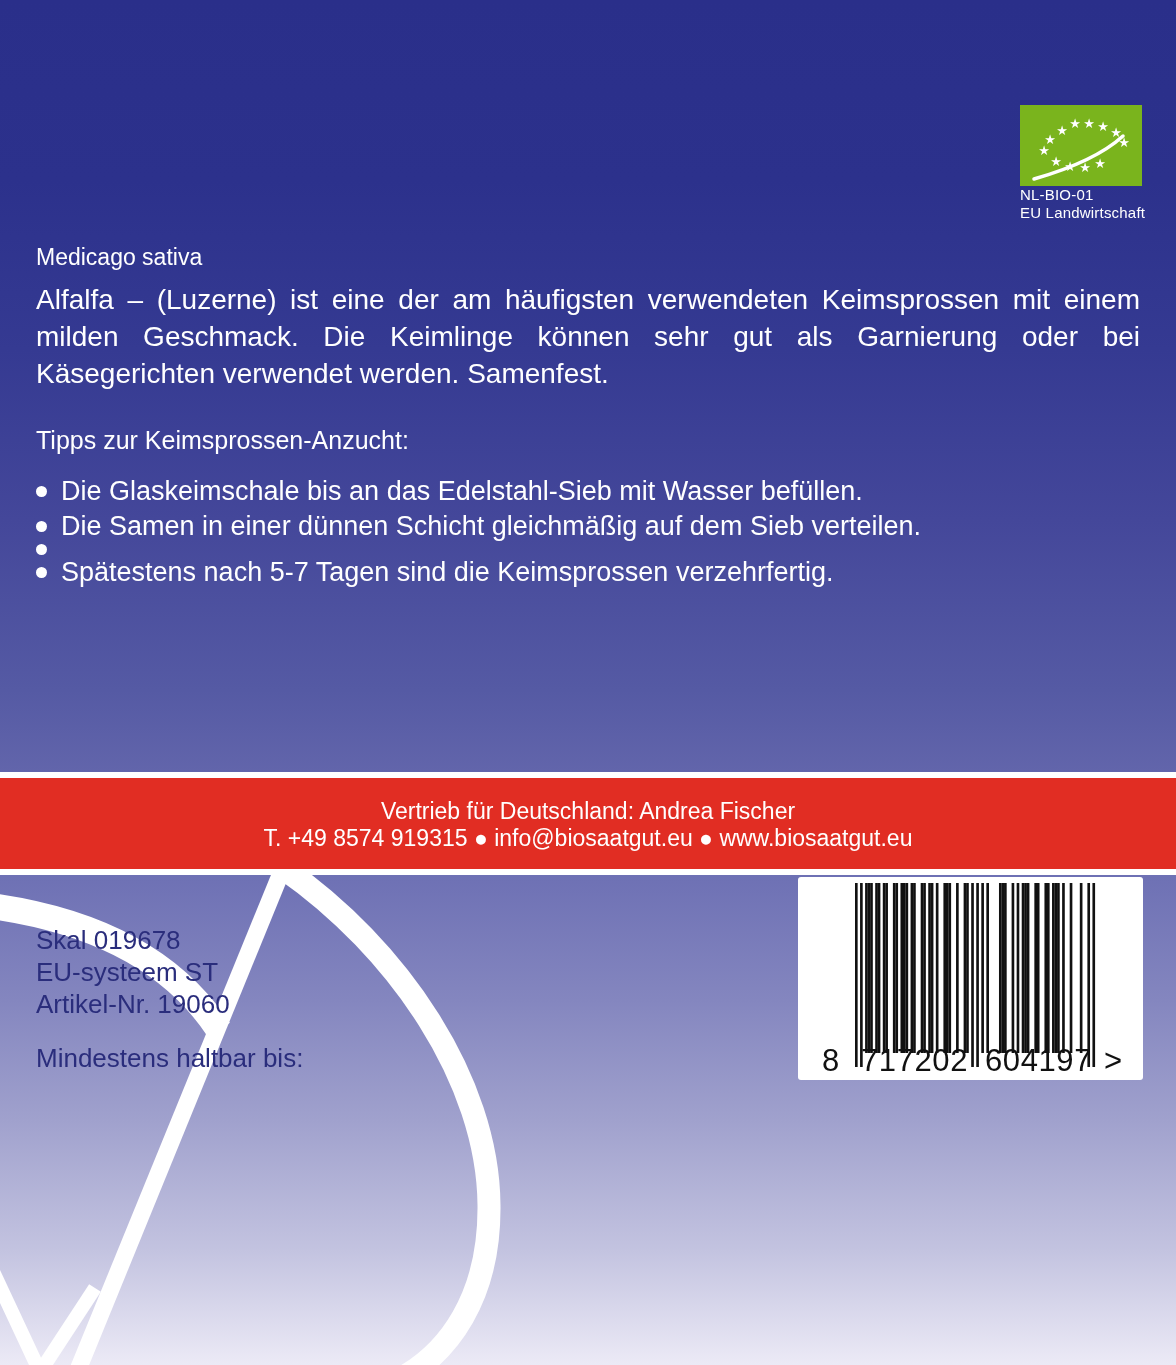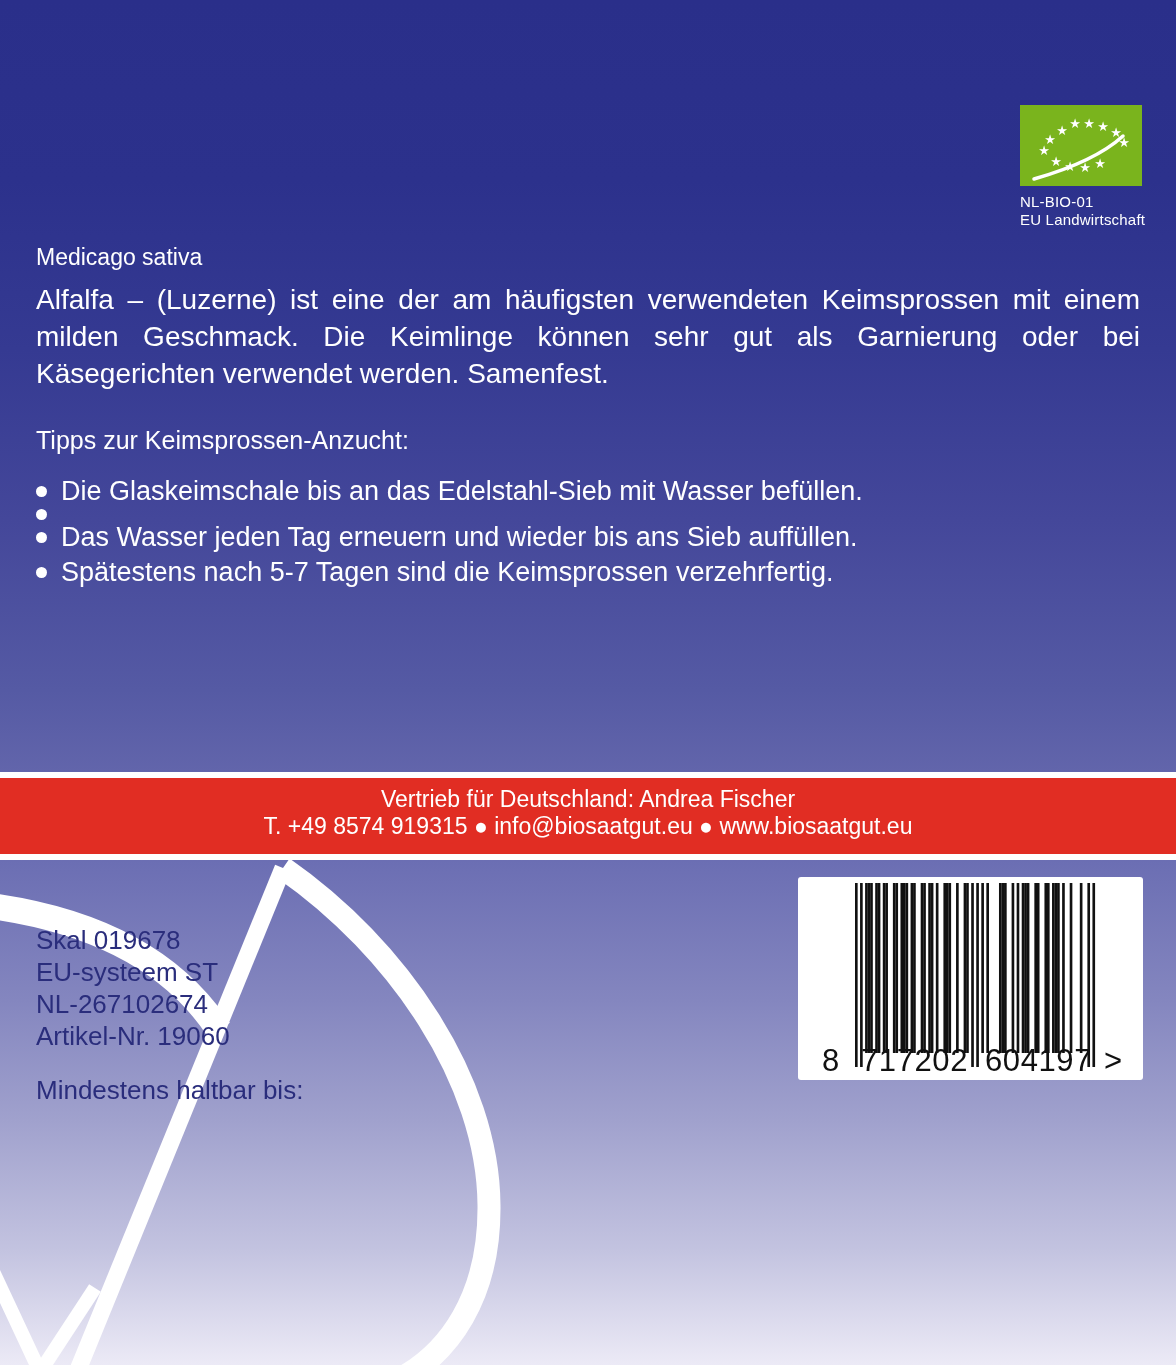--- a/index.html
+++ b/index.html
@@ -29,21 +29,20 @@
     position: absolute;
     left: 0; top: 0;
     width: 1176px; height: 1365px;
     z-index: 1;
   }
 
   
   .eu-logo { position: absolute; left: 1020px; top: 105px; z-index: 3; }
   .eu-logo-box { width: 122px; height: 81px; background: #7ab41d; }
   .eu-logo-caption {
-    margin-top: 7px;
     color: #ffffff;
     font-size: 15px;
     line-height: 18px;
     letter-spacing: 0.2px;
   }
 
   
   .species {
     position: absolute; left: 36px; top: 244px; z-index: 3;
     color: #ffffff; font-size: 23px;
@@ -71,26 +70,26 @@
     width: 11px; height: 11px; border-radius: 50%;
     background: #ffffff; margin-right: 14px; flex: 0 0 auto;
   }
 
   
   .band {
     position: absolute; left: 0; top: 772px; width: 1176px; z-index: 3;
     background: #e12d23;
     border-top: 6px solid #ffffff;
     border-bottom: 6px solid #ffffff;
-    height: 88px;
+    height: 103px;
     color: #ffffff;
     text-align: center;
     font-size: 23px;
     line-height: 27px;
-    padding-top: 8px;
+    padding-top: 20px;
   }
 
   
   .registration {
     position: absolute; left: 36px; top: 924px; z-index: 3;
     color: #2a2d7c; font-size: 26px; line-height: 32px;
   }
   .best-before { margin-top: 22px; }
 
   
@@ -162,40 +161,39 @@
 
   <div class="tips-heading">Tipps zur Keimsprossen-Anzucht:</div>
 
   <ul class="tips-list">
     <li>
         <span class="dot"></span>
         <span>Die Glaskeimschale bis an das Edelstahl-Sieb mit Wasser befüllen.</span>
       </li>
     <li>
         <span class="dot"></span>
-      </li>
-    <li>
-        <span class="dot"></span>
-        <span>Das Wasser jeden Tag erneuern und wieder bis ans Sieb auffüllen.</span>
+        <span>Die Samen in einer dünnen Schicht gleichmäßig auf dem Sieb verteilen.</span>
+      </li>
+    <li>
+        <span class="dot"></span>
       </li>
     <li>
         <span class="dot"></span>
         <span>Spätestens nach 5-7 Tagen sind die Keimsprossen verzehrfertig.</span>
       </li>
   </ul>
 
   <div class="band">
     <div>Vertrieb für Deutschland:  Andrea Fischer</div>
     <div>T. +49 8574 919315 ● info@biosaatgut.eu ● www.biosaatgut.eu</div>
   </div>
 
   <div class="registration">
     <div>Skal 019678</div>
     <div>EU-systeem ST</div>
-    <div>NL-267102674</div>
     <div>Artikel-Nr. 19060</div>
     <div class="best-before">Mindestens haltbar bis:</div>
   </div>
 
   <div class="barcode">
     <svg width="345" height="203" viewBox="0 0 345 203" xmlns="http://www.w3.org/2000/svg" aria-hidden="true">
         <rect x="57.00" y="6" width="2.65" height="184" fill="#111111"></rect>
         <rect x="62.05" y="6" width="2.65" height="184" fill="#111111"></rect>
         <rect x="67.10" y="6" width="2.65" height="170" fill="#111111"></rect>
         <rect x="69.63" y="6" width="2.65" height="170" fill="#111111"></rect>

